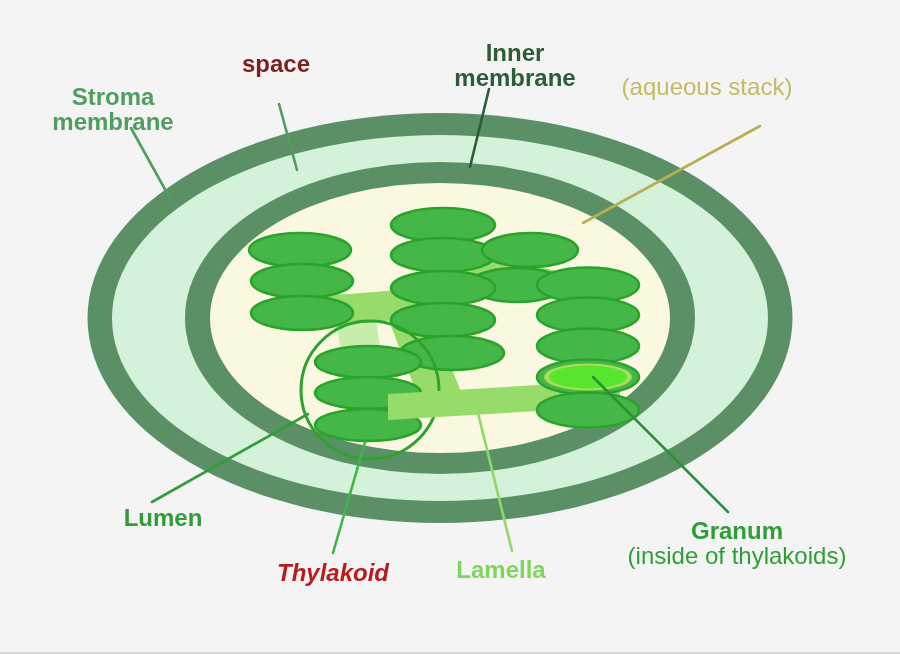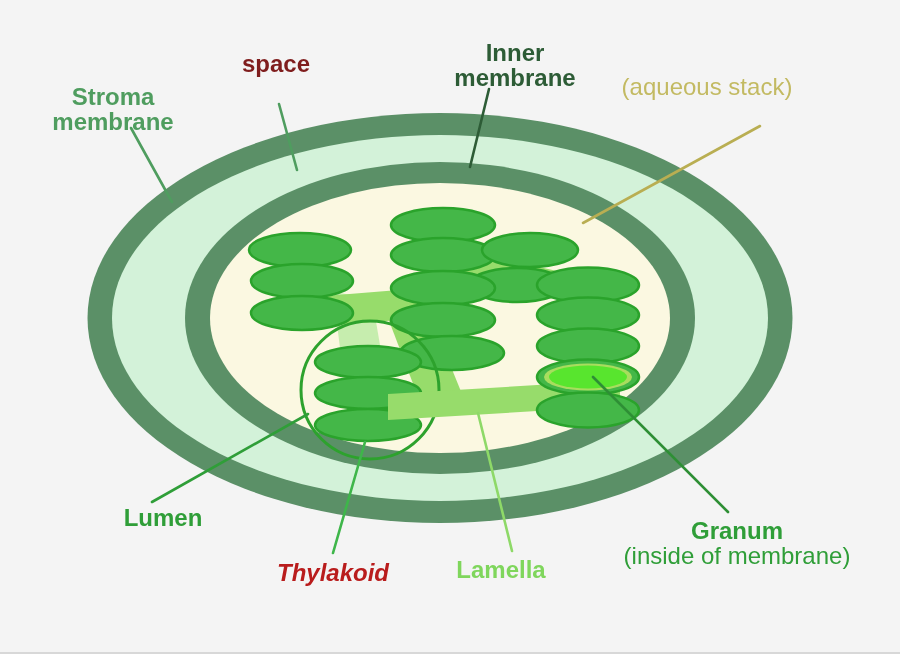--- a/index.html
+++ b/index.html
@@ -87,17 +87,17 @@
         <span class="line" style="color: rgb(47, 158, 56); font-weight: bold;">Lumen</span>
       </div>
       <div class="diagram-label" style="left: 333px; top: 560px;">
         <span class="line" style="color: #b91c1c; font-weight: bold; font-style: italic;">Thylakoid</span>
       </div>
       <div class="diagram-label" style="left: 501px; top: 557px;">
         <span class="line" style="color: rgb(127, 214, 92); font-weight: bold;">Lamella</span>
       </div>
       <div class="diagram-label" style="left: 737px; top: 518px;">
         <span class="line" style="color: rgb(47, 158, 56); font-weight: bold;">Granum</span>
-        <span class="line" style="color: rgb(47, 158, 56); font-weight: normal;">(inside of membrane)</span>
+        <span class="line" style="color: rgb(47, 158, 56); font-weight: normal;">(inside of thylakoids)</span>
       </div>
     </div>
   <div class="bottom-edge"></div>
 </div>
 
 </body></html>

